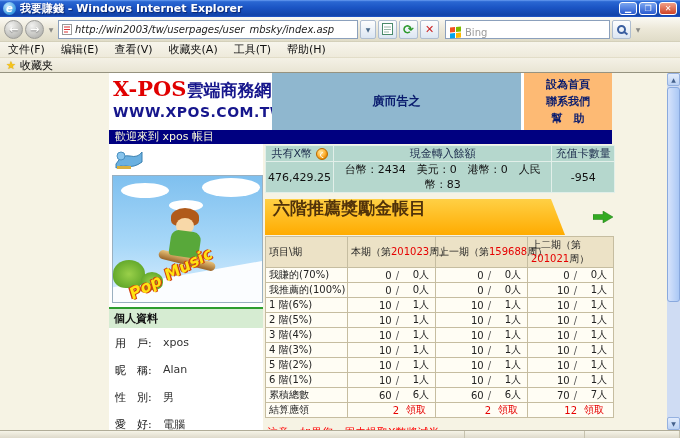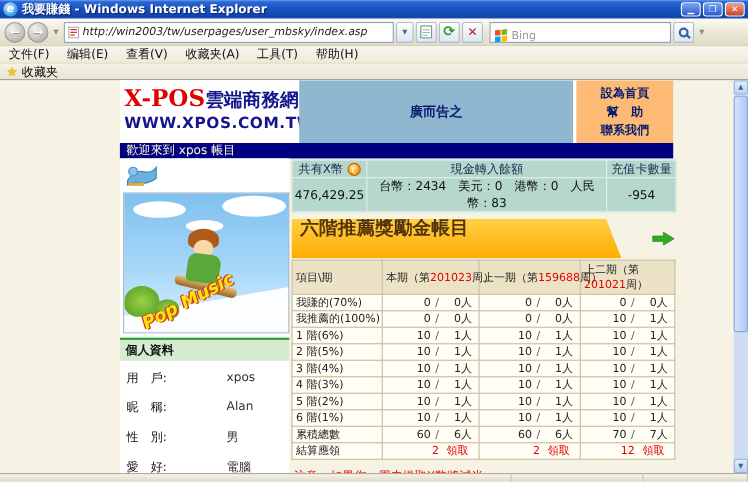--- a/index.html
+++ b/index.html
@@ -90,21 +90,21 @@
   .plant{position:absolute;border-radius:50% 50% 40% 40%;background:radial-gradient(#9ad04a,#4f9a20);}
   .p1{width:32px;height:28px;left:0px;top:84px} .p2{width:22px;height:18px;left:28px;top:96px}
   .rider-hair{position:absolute;width:28px;height:18px;left:58px;top:32px;background:#b05a1a;border-radius:50% 50% 30% 30%;}
   .rider-head{position:absolute;width:18px;height:16px;left:63px;top:42px;background:#f8d8a8;border-radius:50%;}
   .rider-body{position:absolute;width:30px;height:26px;left:57px;top:55px;background:#58a83a;border-radius:8px 8px 4px 4px;transform:rotate(8deg);}
   .board{position:absolute;width:58px;height:9px;left:45px;top:80px;background:linear-gradient(#e8c27a,#9a6428);border-radius:5px;transform:rotate(14deg);}
   .pop-text{position:absolute;left:12px;top:88px;transform:rotate(-28deg);font-size:16px;font-weight:bold;font-style:italic;
     color:#ffe313;text-shadow:1px 1px 0 #d04010,-1px -1px 0 #d04010;white-space:nowrap;}
   .profile-header { margin-top:4px; background:#d6ecd2; border-top:2px solid #2e9e2e; font-weight:bold; font-size:11px; padding:2px 5px; color:#111; }
   .profile-list { padding:8px 6px; }
-  .profile-row { display:flex; margin-bottom:12px; font-size:11px;gap:43px; }
+  .profile-row { display:flex; margin-bottom:12px; font-size:11px; }
   .pf-label { width:48px; color:#111; }
   .pf-value { color:#333; }
 
   
   .stats-table { border-collapse:collapse; margin-top:1px; background:#b5d7cd; font-size:11px; }
   .stats-table td { border:1px solid #e2efe9; text-align:center; padding:0 2px; height:14px; }
   .st-c1{width:64px} .st-c2{width:226px} .st-c3{width:64px}
   .stat-label { color:#203050; }
   .stat-value { color:#111; }
 
@@ -217,22 +217,22 @@
           <div class="logo-l1">
             <span class="logo-main">X-POS</span><span class="logo-suffix">雲端商務網</span>
           </div>
           <div class="logo-url">WWW.XPOS.COM.TW</div>
         </div>
         <div class="ad-box">
           <span>廣而告之</span>
         </div>
         <div class="links-box">
           <a class="top-link">設為首頁</a>
+            <a class="top-link">聯系我們</a>
             <a class="top-link">幫　助</a>
-            <a class="top-link">聯系我們</a>
         </div>
       </div>
 
       <div class="welcome-bar">歡迎來到 xpos 帳目</div>
 
       <div class="mid">
 
         <div class="sidebar">
           <div class="side-icon">
             <svg width="30" height="22" viewBox="0 0 30 22">

